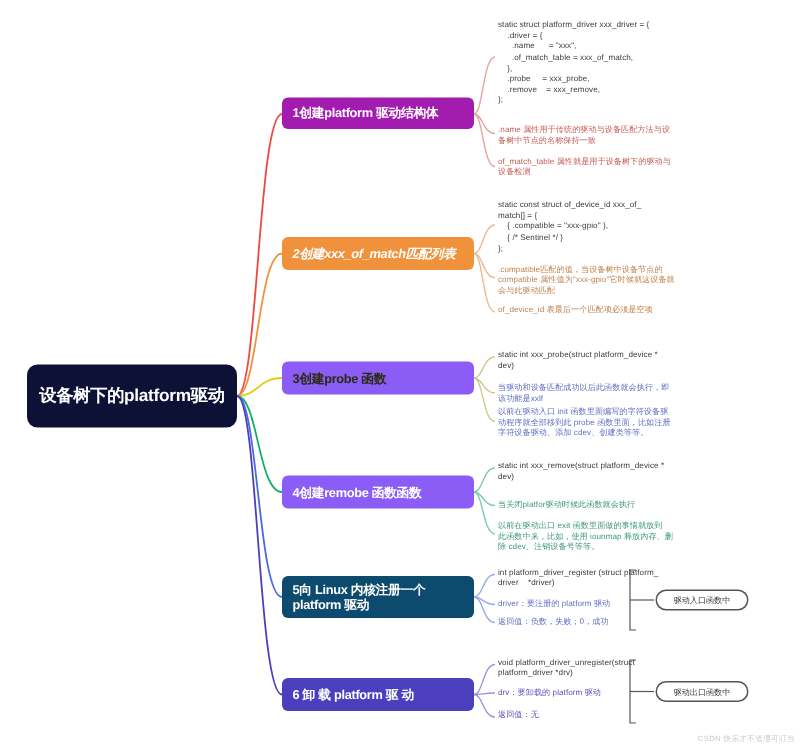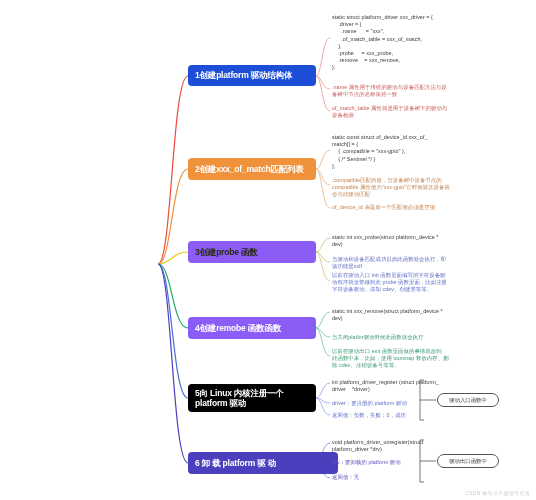--- a/index.html
+++ b/index.html
@@ -49,26 +49,26 @@
     font-size: 11.5px;
     line-height: 14px;
     padding: 3px 6px;
   }
   .node-branch {
     padding-left: 7px;
     padding-right: 6px;
     font-size: 8.5px;
     line-height: 10.5px;
   }
-  .n1 { left: 188px; top: 65px;  width: 128px; height: 21px; background: #1d4ed8; }
-  .n2 { left: 188px; top: 158px; width: 128px; height: 22px; background: #f0923c; }
+  .n1 { left: 188px; top: 65px;  width: 128px; height: 21px; background: #a21caf; }
+  .n2 { left: 188px; top: 158px; width: 128px; height: 22px; background: #f0923c; font-style: italic; }
   .n3 { left: 188px; top: 241px; width: 128px; height: 22px; background: #8b5cf6; color:#2b2b12; }
   .n4 { left: 188px; top: 317px; width: 128px; height: 22px; background: #8b5cf6; }
-  .n5 { left: 188px; top: 384px; width: 128px; height: 28px; background: #000000; }
-  .n6 { left: 188px; top: 452px; width: 150px; height: 22px; background: #4b3fbe; }
+  .n5 { left: 188px; top: 384px; width: 128px; height: 28px; background: #0c4a6e; }
+  .n6 { left: 188px; top: 452px; width: 128px; height: 22px; background: #4b3fbe; }
 
   .leaf {
     position: absolute;
     font-size: 5.4px;
     line-height: 7.2px;
     white-space: pre-wrap;
     letter-spacing: 0.05px;
   }
   .leaf-code { color: #3a3a3a; }
   .c1 { color: #c75b56; }
@@ -137,20 +137,23 @@
     <path d="M316 463 C 322 463, 322 443, 330 443" stroke="#9b93d6" stroke-width="0.9" fill="none"></path>
     <path d="M316 463 C 322 463, 322 462, 330 462" stroke="#9b93d6" stroke-width="0.9" fill="none"></path>
     <path d="M316 463 C 322 463, 322 478, 330 478" stroke="#9b93d6" stroke-width="0.9" fill="none"></path>
 
     <path d="M424 380 L420 380 L420 420 L424 420" stroke="#555" stroke-width="0.8" fill="none"></path>
     <path d="M420 400 L436 400" stroke="#555" stroke-width="0.8" fill="none"></path>
     <path d="M424 440 L420 440 L420 482 L424 482" stroke="#555" stroke-width="0.8" fill="none"></path>
     <path d="M420 461 L436 461" stroke="#555" stroke-width="0.8" fill="none"></path>
   </svg>
 
+  <div class="node node-root">
+    <span>设备树下的platform驱动</span>
+  </div>
 
   <div class="node node-branch n1">
     <span>1创建platform 驱动结构体</span>
   </div>
   <div class="node node-branch n2">
     <span>2创建xxx_of_match匹配列表</span>
   </div>
   <div class="node node-branch n3">
     <span>3创建probe 函数</span>
   </div>

